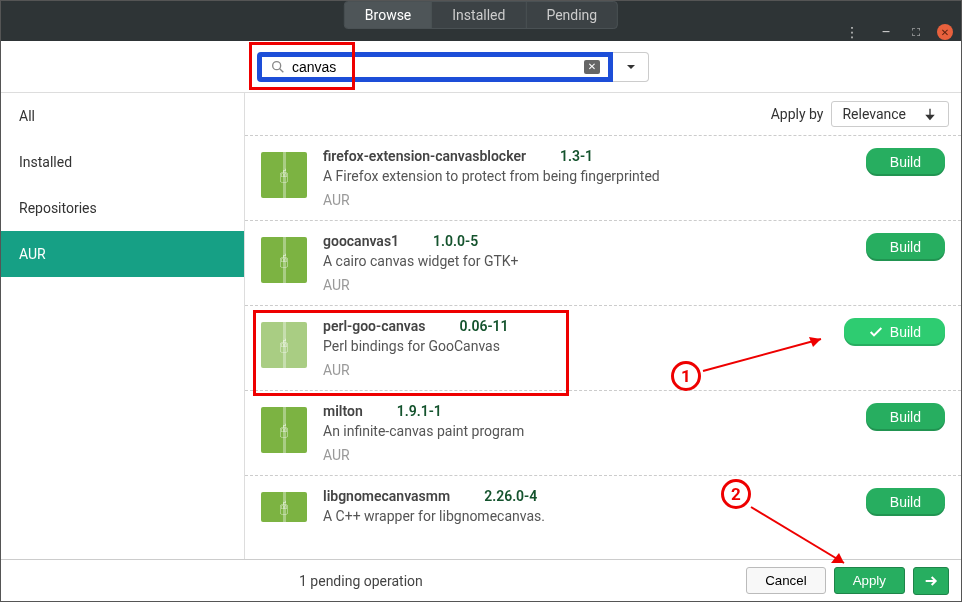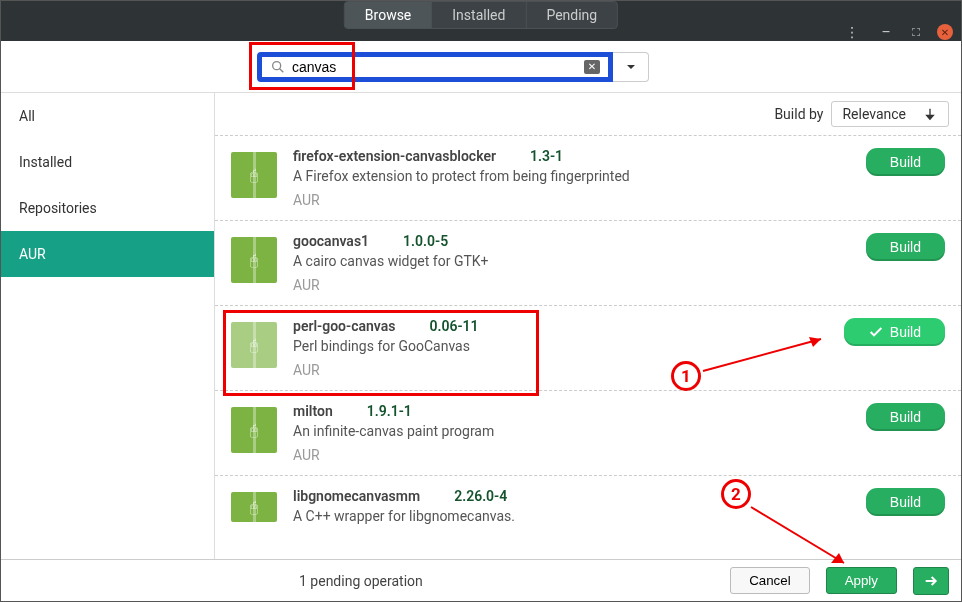--- a/index.html
+++ b/index.html
@@ -76,21 +76,21 @@
     background:#fff;
   }
   .search-field svg{color:#888;}
   .search-input{border:none;outline:none;flex:1;padding:0 6px;font-size:14px;}
   .clear-x{background:#666;color:#fff;border-radius:2px;width:16px;height:14px;font-size:10px;display:flex;align-items:center;justify-content:center;cursor:pointer;}
   .search-dd{border:1px solid #ccc;border-left:none;border-radius:0 4px 4px 0;height:30px;width:36px;display:flex;align-items:center;justify-content:center;cursor:pointer;}
   .red-box-search{position:absolute;left:-8px;top:-10px;width:106px;height:48px;border:3px solid #e00;pointer-events:none;}
 
   
   .body{display:flex;height:calc(100% - 40px - 52px - 42px);}
-  .sidebar{width:214px;border-right:1px solid #ddd;}
+  .sidebar{width:244px;border-right:1px solid #ddd;}
   .side-item{padding:15px 18px;cursor:pointer;color:#333;}
   .side-item.active{background:#16a085;color:#fff;}
 
   .main{flex:1;overflow:auto;position:relative;}
   .sortrow{display:flex;justify-content:flex-end;align-items:center;padding:8px 12px;gap:8px;}
   .sort-select{border:1px solid #ccc;border-radius:3px;padding:4px 10px;display:flex;align-items:center;gap:16px;cursor:pointer;}
 
   .pkg{
     display:flex;align-items:flex-start;padding:12px 16px;
     border-top:1px dashed #ccc; position:relative;
@@ -117,21 +117,21 @@
   .pkg.sel .icon{opacity:.65;}
 
   
   .red-sel-box{
     position:absolute;border:3px solid #e00;pointer-events:none;z-index:5;
   }
 
   
   .footer{
     height:42px;border-top:1px solid #ccc;background:#fff;
-    display:flex;align-items:center;padding:0 12px;gap:16px;
+    display:flex;align-items:center;padding:0 12px;gap:8px;
     position:absolute;left:0;right:0;bottom:0;
   }
   .footer .pending{margin-left:286px;color:#444;}
   .footer .spacer{flex:1;}
   .btn{border:1px solid #bbb;background:#f8f8f8;border-radius:3px;padding:5px 18px;cursor:pointer;}
   .btn.primary{background:#27ae60;color:#fff;border-color:#1e8449;}
   .btn.arrow{background:#27ae60;color:#fff;border-color:#1e8449;width:36px;padding:5px 0;display:flex;align-items:center;justify-content:center;}
 
   
   .anno{position:absolute;pointer-events:none;z-index:10;}
@@ -187,21 +187,21 @@
 <div class="body">
   <div class="sidebar">
     <div class="side-item">All</div>
     <div class="side-item">Installed</div>
     <div class="side-item">Repositories</div>
     <div class="side-item active">AUR</div>
   </div>
 
   <div class="main">
     <div class="sortrow">
-      <span>Build by</span>
+      <span>Apply by</span>
       <div class="sort-select">
         <span>Relevance</span>
         <svg class="icon-svg" viewBox="0 0 24 24" fill="currentColor">
             <path d="M12 20l-5-6h10zM12 4v10" stroke="currentColor" stroke-width="2" fill="none"></path>
             <path d="M12 20l-4-5h8z"></path>
           </svg>
       </div>
     </div>
 
     <div class="pkg">

